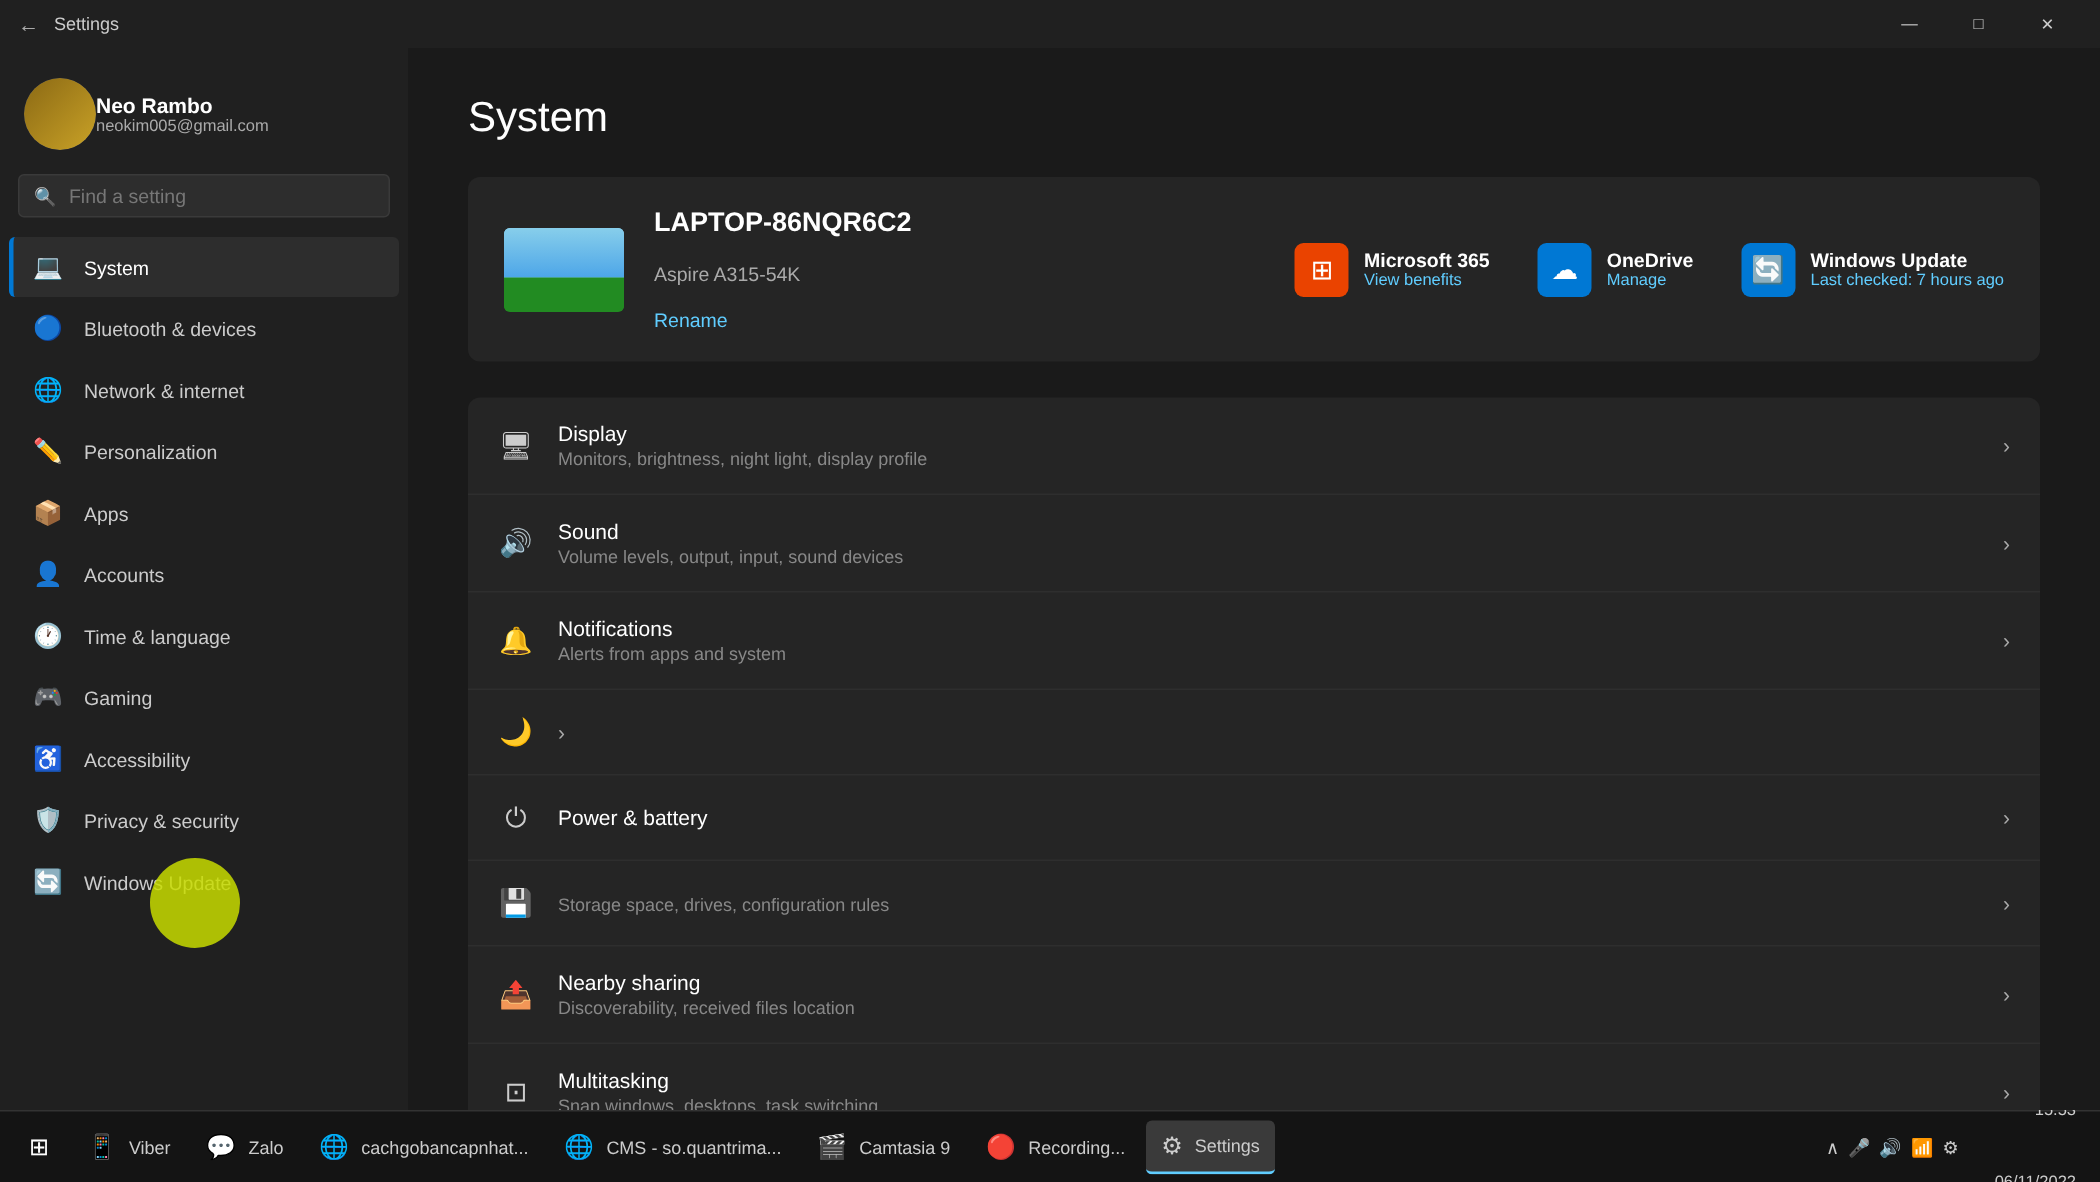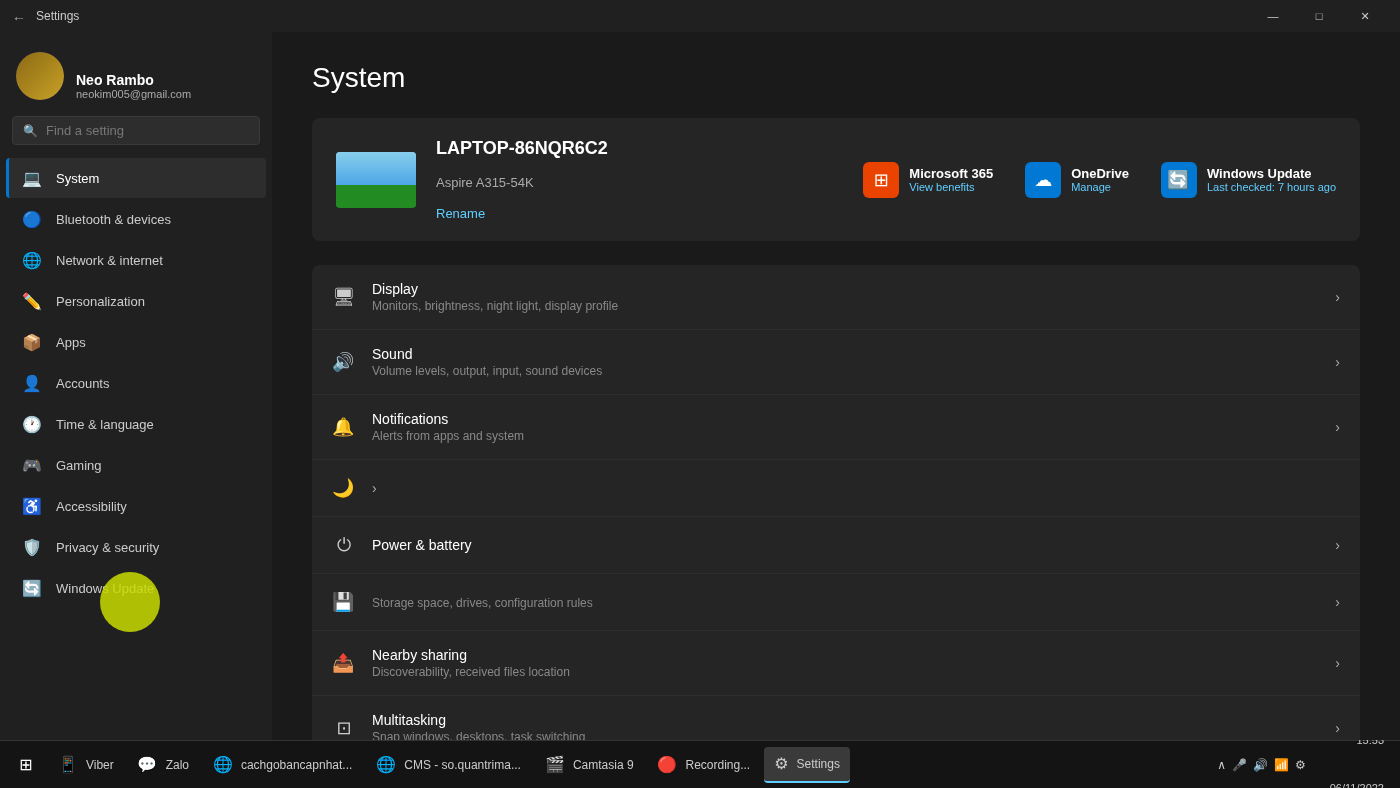--- a/index.html
+++ b/index.html
@@ -56,23 +56,23 @@
       display: flex;
       flex-direction: column;
       flex-shrink: 0;
       overflow-y: auto;
     }
     .sidebar::-webkit-scrollbar { width: 4px; }
     .sidebar::-webkit-scrollbar-thumb { background: #555; }
 
     .user-profile {
       display: flex;
-      align-items: flex-end;
+      align-items: center;
       padding: 20px 16px 16px 16px;
-      gap: 12px;
+      gap: 0;
     }
     .avatar {
       width: 48px;
       height: 48px;
       border-radius: 50%;
       background: #555;
       overflow: hidden;
       flex-shrink: 0;
       display: flex;
       align-items: center;

